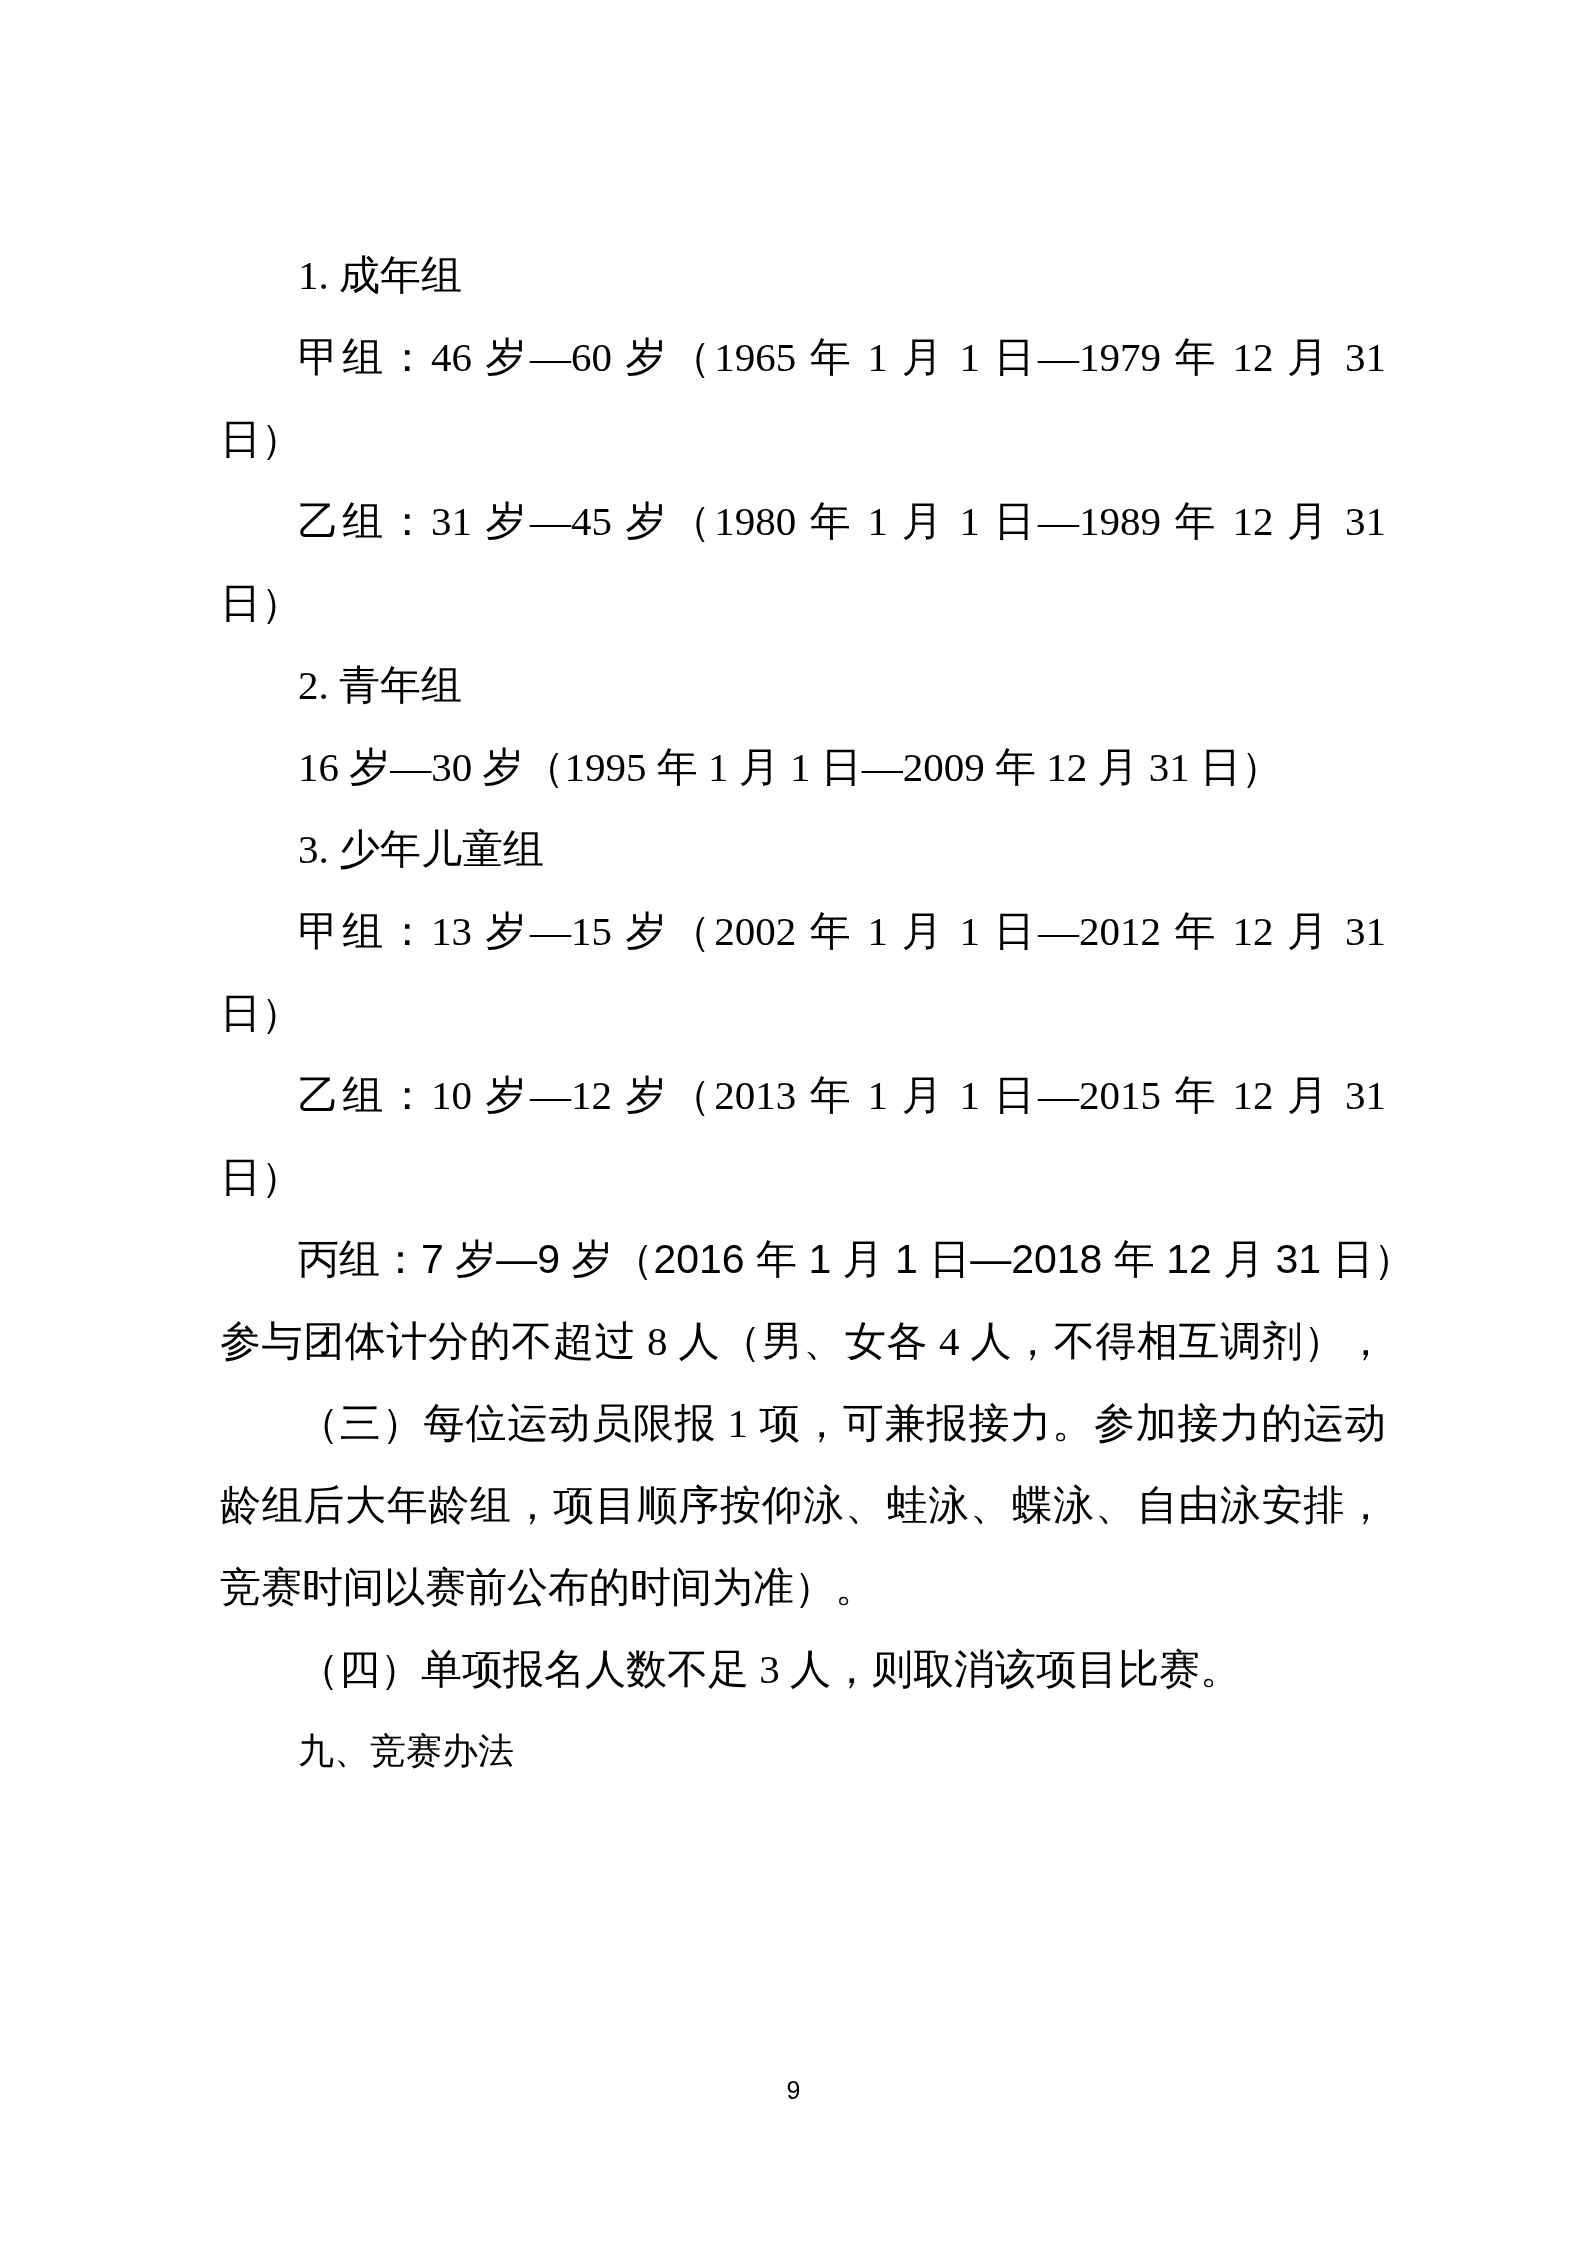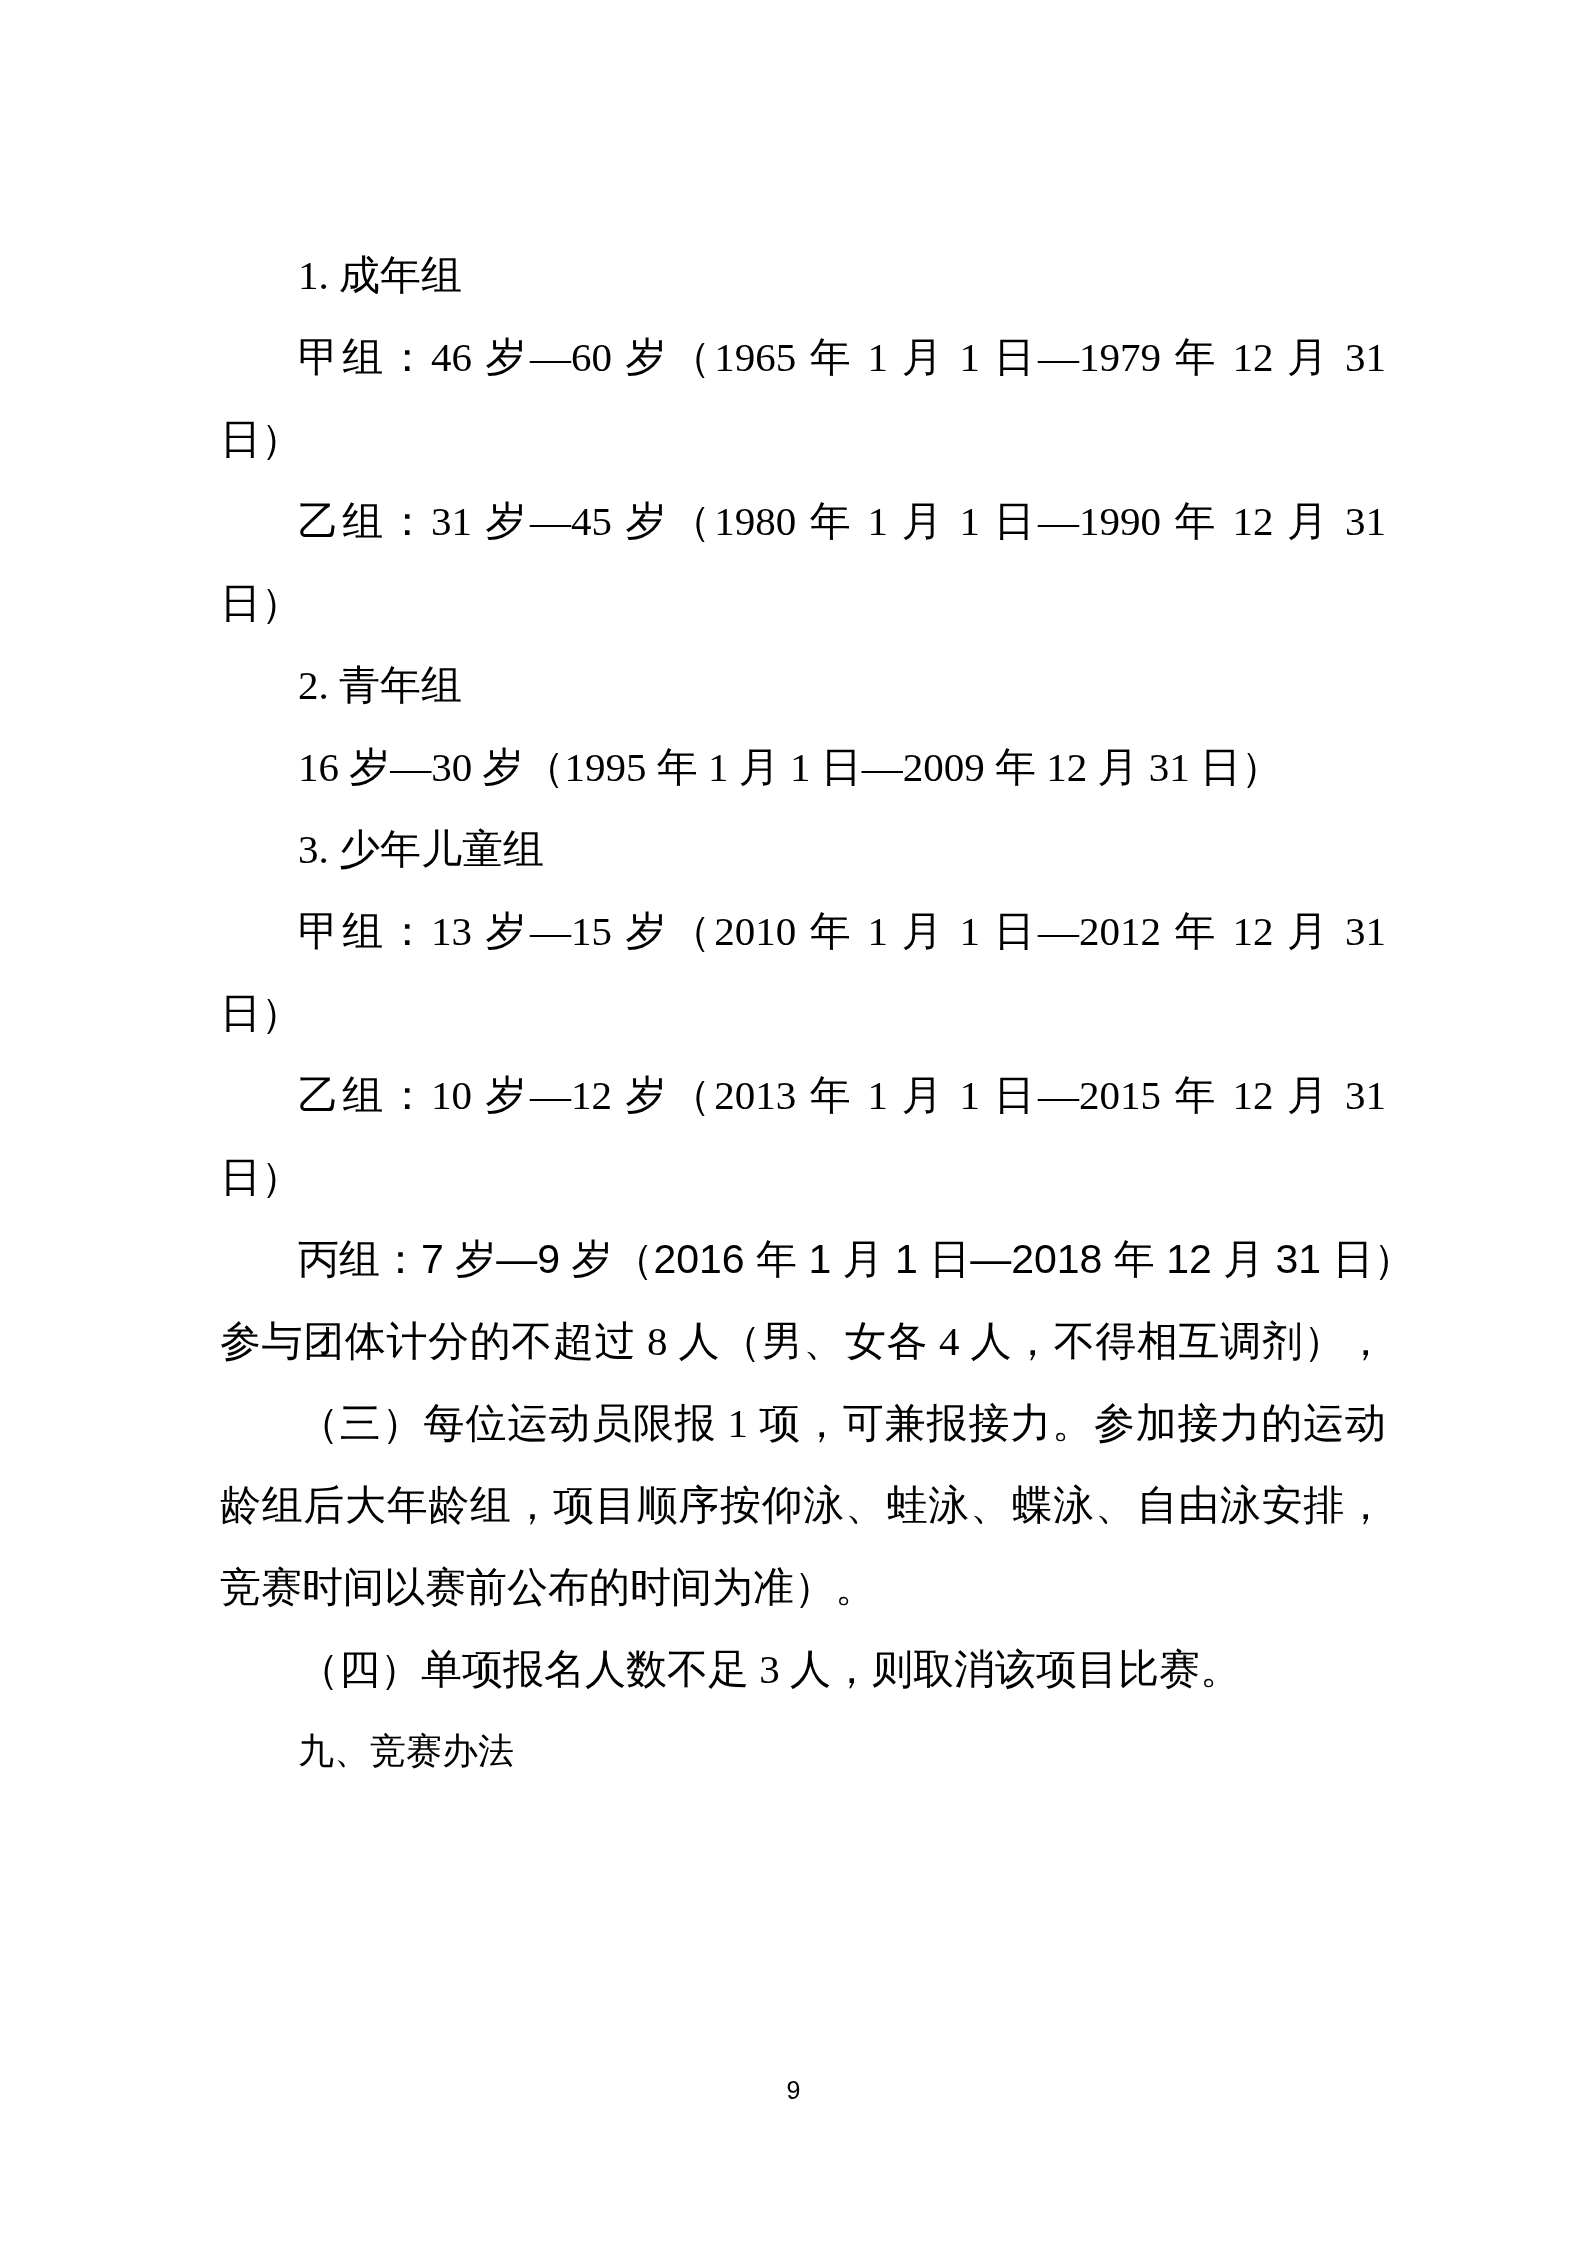--- a/index.html
+++ b/index.html
@@ -56,26 +56,26 @@
   }
 </style>
 </head>
 <body>
 
 <div class="page">
   <div class="text-block">
     <div class="line indent">1. 成年组</div>
     <div class="line indent fill">甲组：46 岁—60 岁（1965 年 1 月 1 日—1979 年 12 月 31</div>
     <div class="line">日）</div>
-    <div class="line indent fill">乙组：31 岁—45 岁（1980 年 1 月 1 日—1990 年 12 月 31</div>
+    <div class="line indent fill">乙组：31 岁—45 岁（1980 年 1 月 1 日—1989 年 12 月 31</div>
     <div class="line">日）</div>
     <div class="line indent">2. 青年组</div>
     <div class="line indent">16 岁—30 岁（1995 年 1 月 1 日—2009 年 12 月 31 日）</div>
     <div class="line indent">3. 少年儿童组</div>
-    <div class="line indent fill">甲组：13 岁—15 岁（2010 年 1 月 1 日—2012 年 12 月 31</div>
+    <div class="line indent fill">甲组：13 岁—15 岁（2002 年 1 月 1 日—2012 年 12 月 31</div>
     <div class="line">日）</div>
     <div class="line indent fill">乙组：10 岁—12 岁（2013 年 1 月 1 日—2015 年 12 月 31</div>
     <div class="line">日）</div>
     <div class="line indent fill sans">丙组：7 岁—9 岁（2016 年 1 月 1 日—2018 年 12 月 31 日）</div>
     <div class="line fill">参与团体计分的不超过 8 人（男、女各 4 人，不得相互调剂），</div>
     <div class="line indent fill">（三）每位运动员限报 1 项，可兼报接力。参加接力的运动</div>
     <div class="line fill">龄组后大年龄组，项目顺序按仰泳、蛙泳、蝶泳、自由泳安排，</div>
     <div class="line">竞赛时间以赛前公布的时间为准）。</div>
     <div class="line indent">（四）单项报名人数不足 3 人，则取消该项目比赛。</div>
     <div class="line indent heading">九、竞赛办法</div>

